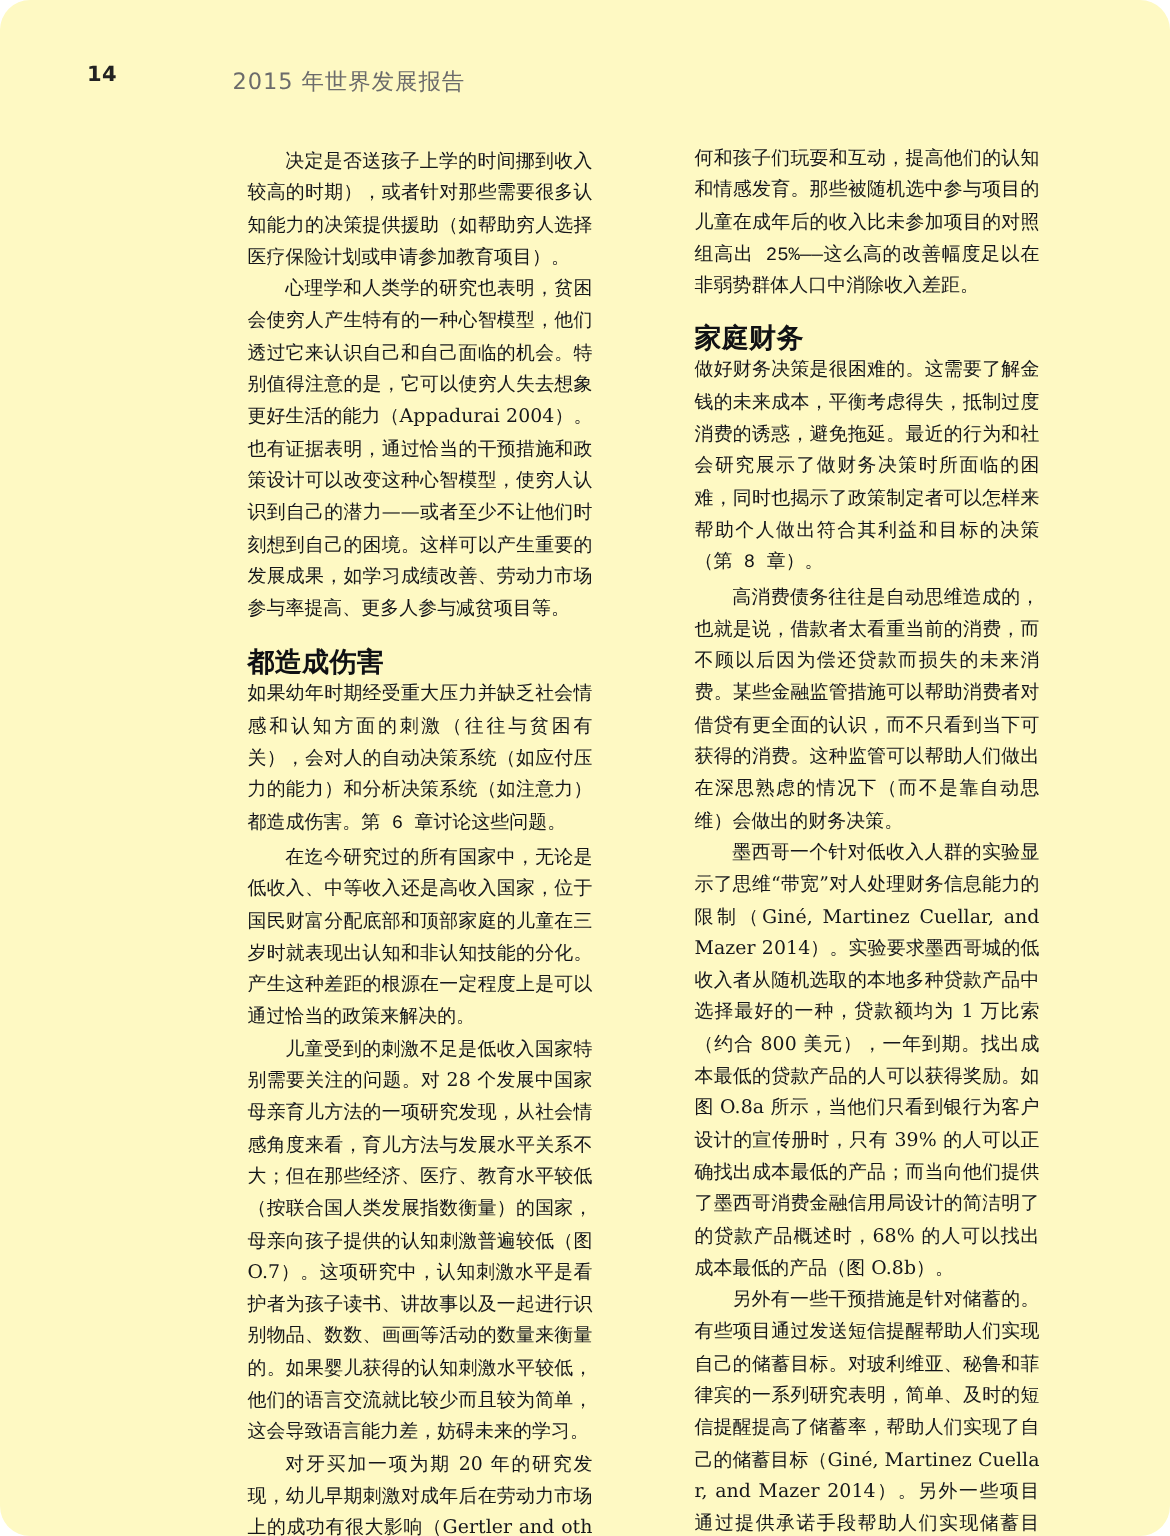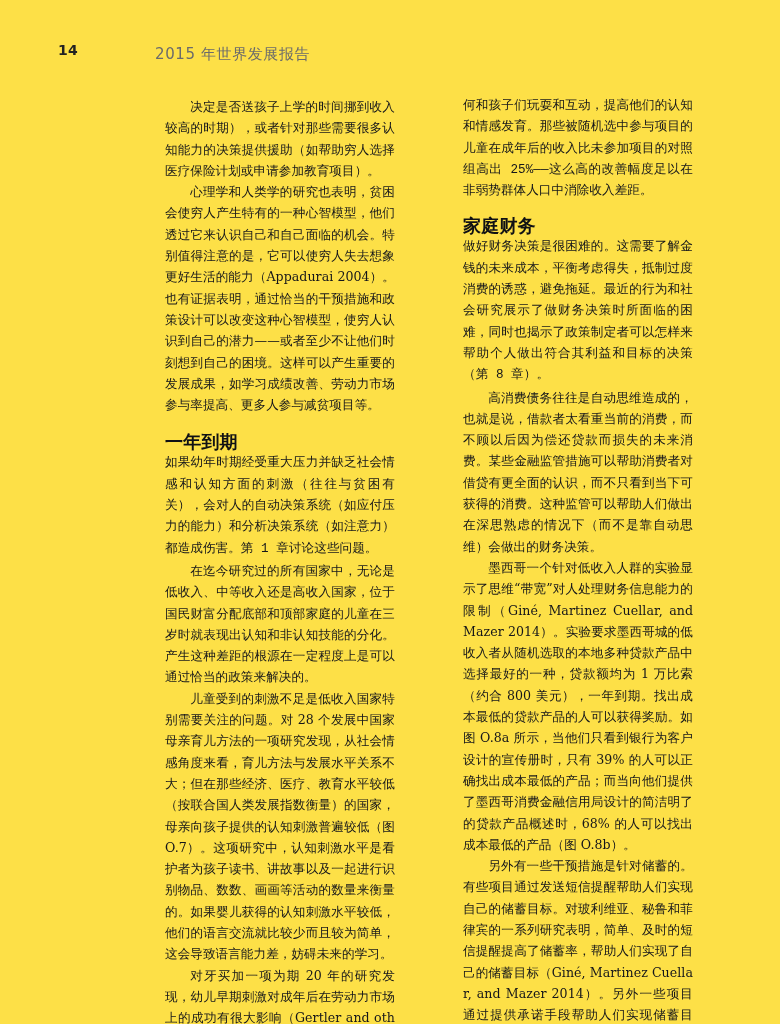--- a/index.html
+++ b/index.html
@@ -12,21 +12,22 @@
     height: 1024px;
     position: relative;
     font-family: "DejaVu Serif", "Liberation Serif", serif;
     color: #1b1b1b;
     overflow: hidden;
   }
 
   .page {
     position: absolute;
     inset: 0;
-    background: #fde047;
+    background: #fef9c3;
+    border-radius: 20px;
   }
 
   
   .runhead {
     position: absolute;
     top: 42px;
     left: 58px;
     width: 664px;
     height: 22px;
   }
@@ -107,23 +108,23 @@
     <div class="folio">14</div>
     <div class="runtitle">2015 年世界发展报告</div>
   </div>
 
   <div class="cols">
 
     <div class="col">
       <p class="para">决定是否送孩子上学的时间挪到收入较高的时期），或者针对那些需要很多认知能力的决策提供援助（如帮助穷人选择医疗保险计划或申请参加教育项目）。</p>
       <p class="para">心理学和人类学的研究也表明，贫困会使穷人产生特有的一种心智模型，他们透过它来认识自己和自己面临的机会。特别值得注意的是，它可以使穷人失去想象更好生活的能力（Appadurai 2004）。也有证据表明，通过恰当的干预措施和政策设计可以改变这种心智模型，使穷人认识到自己的潜力——或者至少不让他们时刻想到自己的困境。这样可以产生重要的发展成果，如学习成绩改善、劳动力市场参与率提高、更多人参与减贫项目等。</p>
 
-      <h2 class="sechead">一年到期</h2>
+      <h2 class="sechead">都造成伤害</h2>
 
-      <p class="para noindent">如果幼年时期经受重大压力并缺乏社会情感和认知方面的刺激（往往与贫困有关），会对人的自动决策系统（如应付压力的能力）和分析决策系统（如注意力）都造成伤害。第 1 章讨论这些问题。</p>
+      <p class="para noindent">如果幼年时期经受重大压力并缺乏社会情感和认知方面的刺激（往往与贫困有关），会对人的自动决策系统（如应付压力的能力）和分析决策系统（如注意力）都造成伤害。第 6 章讨论这些问题。</p>
       <p class="para">在迄今研究过的所有国家中，无论是低收入、中等收入还是高收入国家，位于国民财富分配底部和顶部家庭的儿童在三岁时就表现出认知和非认知技能的分化。产生这种差距的根源在一定程度上是可以通过恰当的政策来解决的。</p>
       <p class="para">儿童受到的刺激不足是低收入国家特别需要关注的问题。对 28 个发展中国家母亲育儿方法的一项研究发现，从社会情感角度来看，育儿方法与发展水平关系不大；但在那些经济、医疗、教育水平较低（按联合国人类发展指数衡量）的国家，母亲向孩子提供的认知刺激普遍较低（图 O.7）。这项研究中，认知刺激水平是看护者为孩子读书、讲故事以及一起进行识别物品、数数、画画等活动的数量来衡量的。如果婴儿获得的认知刺激水平较低，他们的语言交流就比较少而且较为简单，这会导致语言能力差，妨碍未来的学习。</p>
       <p class="para">对牙买加一项为期 20 年的研究发现，幼儿早期刺激对成年后在劳动力市场上的成功有很大影响（Gertler and others 2014）。项目的干预措施是让社区卫生工作者每周家访，教母亲们如</p>
     </div>
 
     <div class="col">
       <p class="para noindent">何和孩子们玩耍和互动，提高他们的认知和情感发育。那些被随机选中参与项目的儿童在成年后的收入比未参加项目的对照组高出 25%——这么高的改善幅度足以在非弱势群体人口中消除收入差距。</p>
 
       <h2 class="sechead tight">家庭财务</h2>
 

